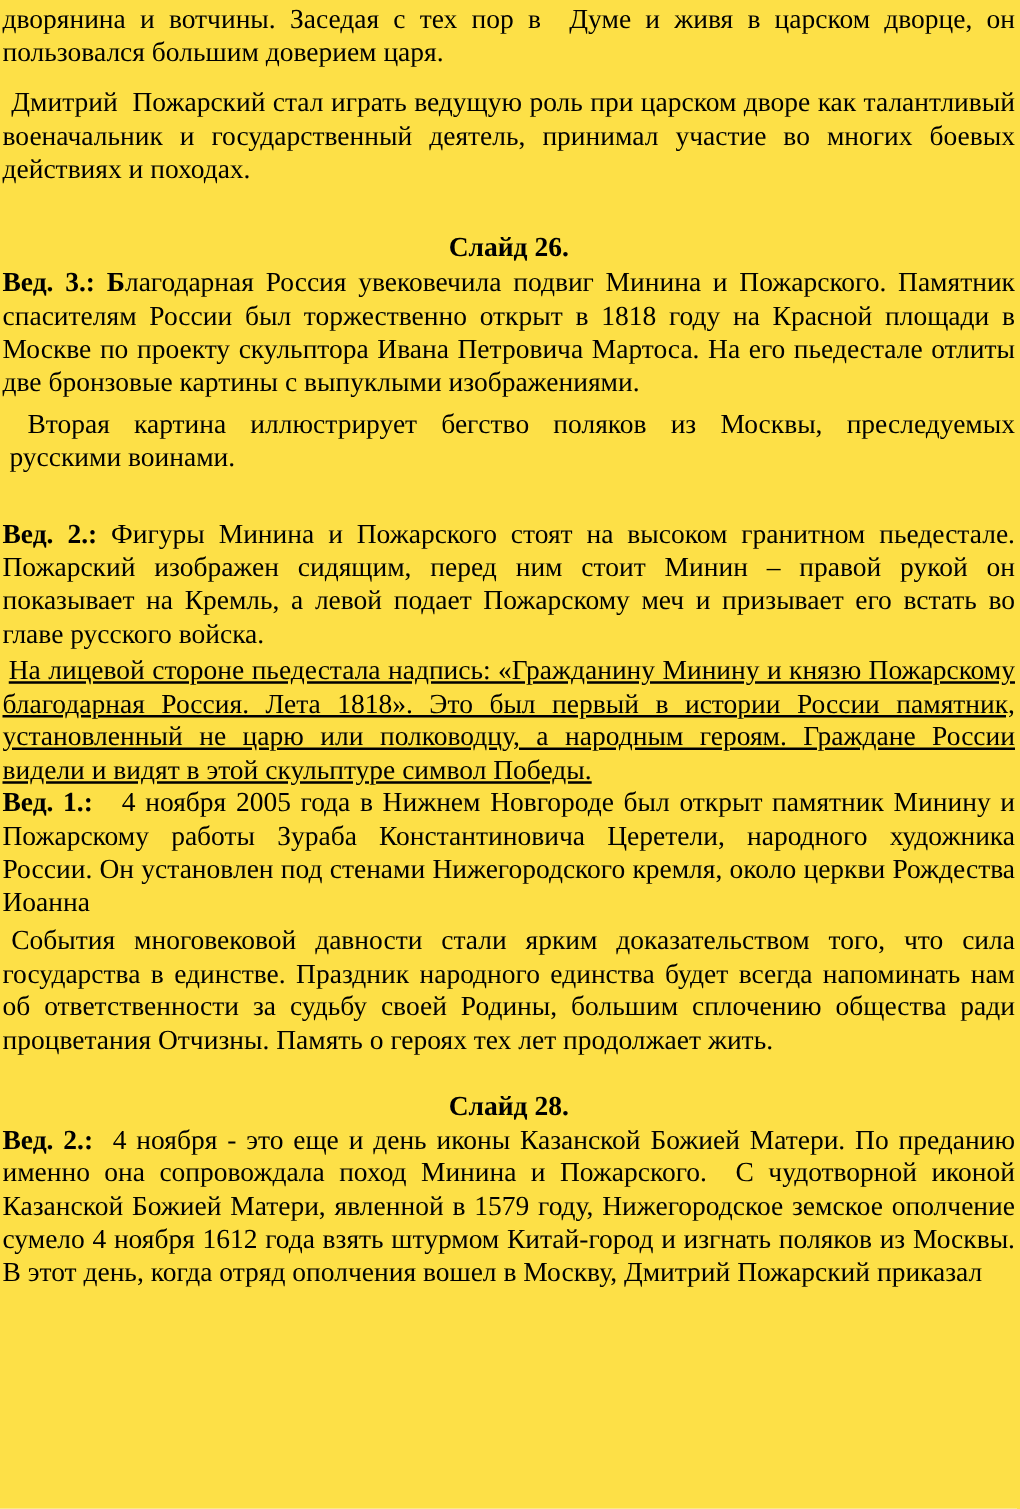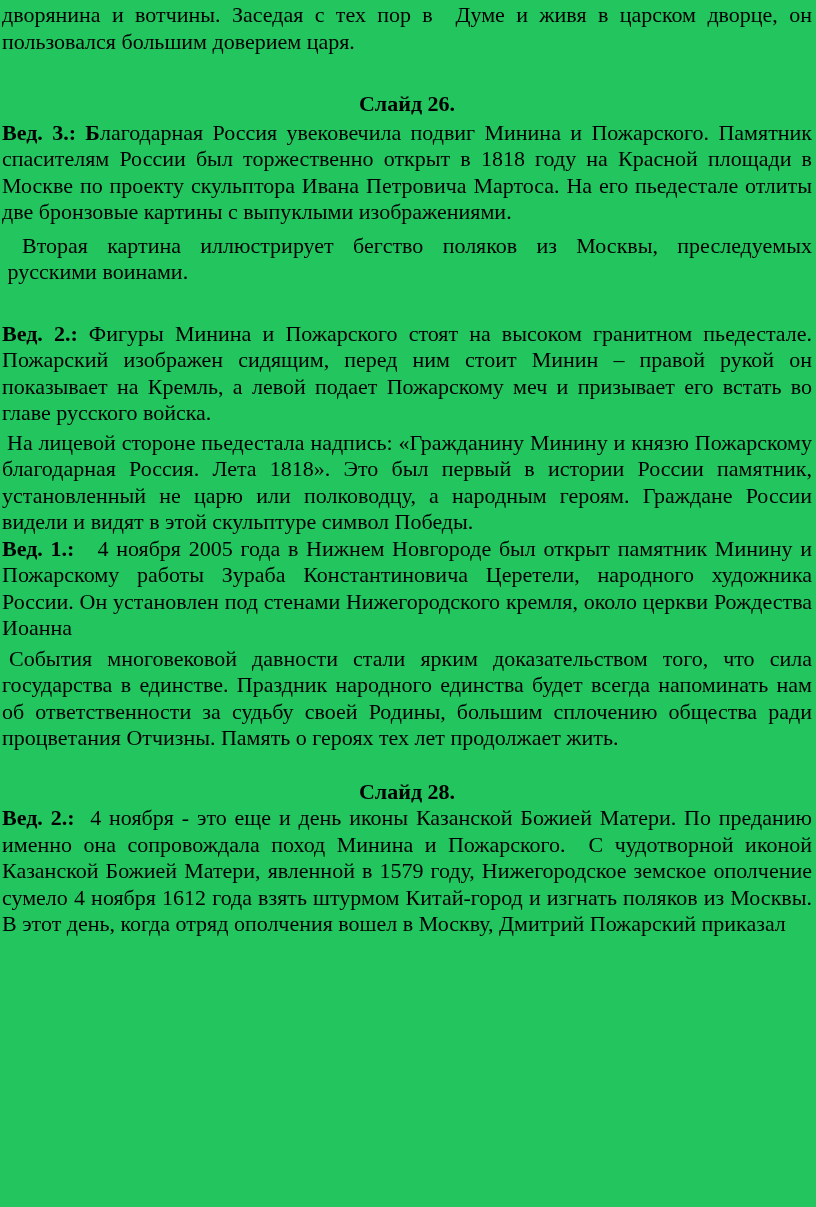--- a/index.html
+++ b/index.html
@@ -6,53 +6,54 @@
   html, body { background: #ffffff; }
   body {
     width: 816px;
     height: 1207px;
     overflow: hidden;
   }
   .page {
     width: 816px;
     height: 1207px;
     padding: 2px 4px 0 2px;
-    background: #22c55e;
+    background: #fde047;
     color: #000000;
     font-family: "Liberation Serif", "DejaVu Serif", serif;
     font-size: 22px;
     line-height: 26.5px;
     -webkit-font-smoothing: antialiased;
   }
   .p { text-align: justify; }
   .h { font-weight: bold; text-align: center; }
   .p b { font-weight: bold; }
   
   .mt0  { margin-top: 0; }
   .mt2  { margin-top: 2px; }
-  .mt3  { margin-top: 3px; }
+  .mt3  { margin-top: 3px; text-decoration: underline; }
   .mt4  { margin-top: 4px; }
   .mt7  { margin-top: 7px; }
   .mt14 { margin-top: 14px; }
   .mt27 { margin-top: 27px; }
   .mt30 { margin-top: 30px; }
   .mt35 { margin-top: 35px; }
   .mt36 { margin-top: 36px; }
   
   .ind5  { text-indent: 5px; }
   .ind7  { text-indent: 7px; }
   .ind20 { text-indent: 20px; }
 </style>
 </head>
 <body>
 
 <div class="page">
 
   <p class="p mt0"><span>дворянина и вотчины. Заседая с тех пор в &nbsp;Думе и живя в царском дворце, он пользовался большим доверием царя.</span></p>
 
+  <p class="p mt14 ind7"><span>Дмитрий &nbsp;Пожарский стал играть ведущую роль при царском дворе как талантливый военачальник и государственный деятель, принимал участие во многих боевых действиях и походах.</span></p>
 
   <p class="h mt36"><span>Слайд 26.</span></p>
 
   <p class="p mt2"><b>Вед. 3.: Б</b><span>лагодарная Россия увековечила подвиг Минина и Пожарского. Памятник спасителям России был торжественно открыт в 1818 году на Красной площади в Москве по проекту скульптора Ивана Петровича Мартоса. На его пьедестале отлиты две бронзовые картины с выпуклыми изображениями.</span></p>
 
 
   <p class="p mt7 ind20"><span>Вторая картина иллюстрирует бегство поляков из Москвы, преследуемых &nbsp;русскими воинами.</span></p>
 
   <p class="p mt35"><b>Вед. 2.:</b><span> Фигуры Минина и Пожарского стоят на высоком гранитном пьедестале. Пожарский изображен сидящим, перед ним стоит Минин – правой рукой он показывает на Кремль, а левой подает Пожарскому меч и призывает его встать во главе русского войска.</span></p>
 

